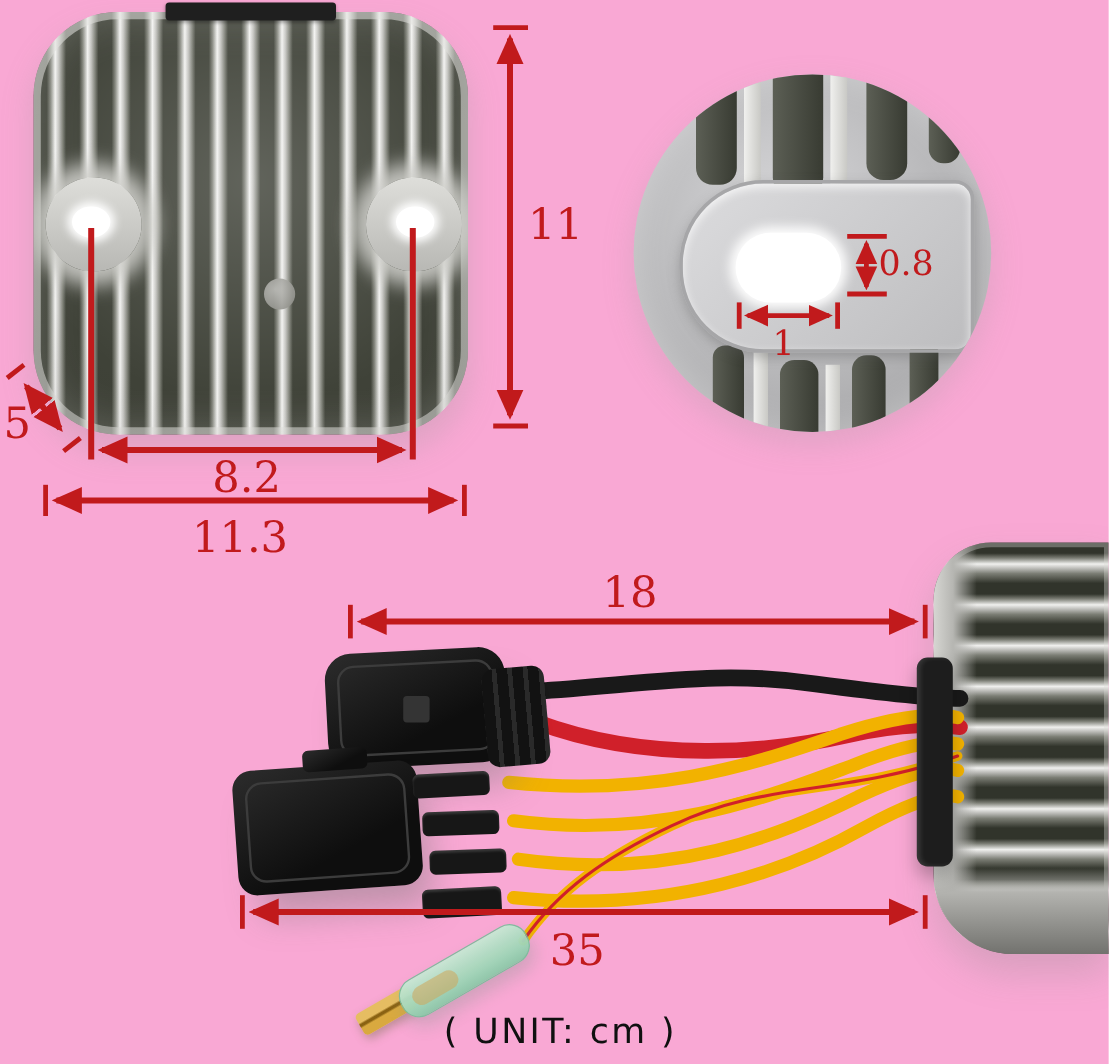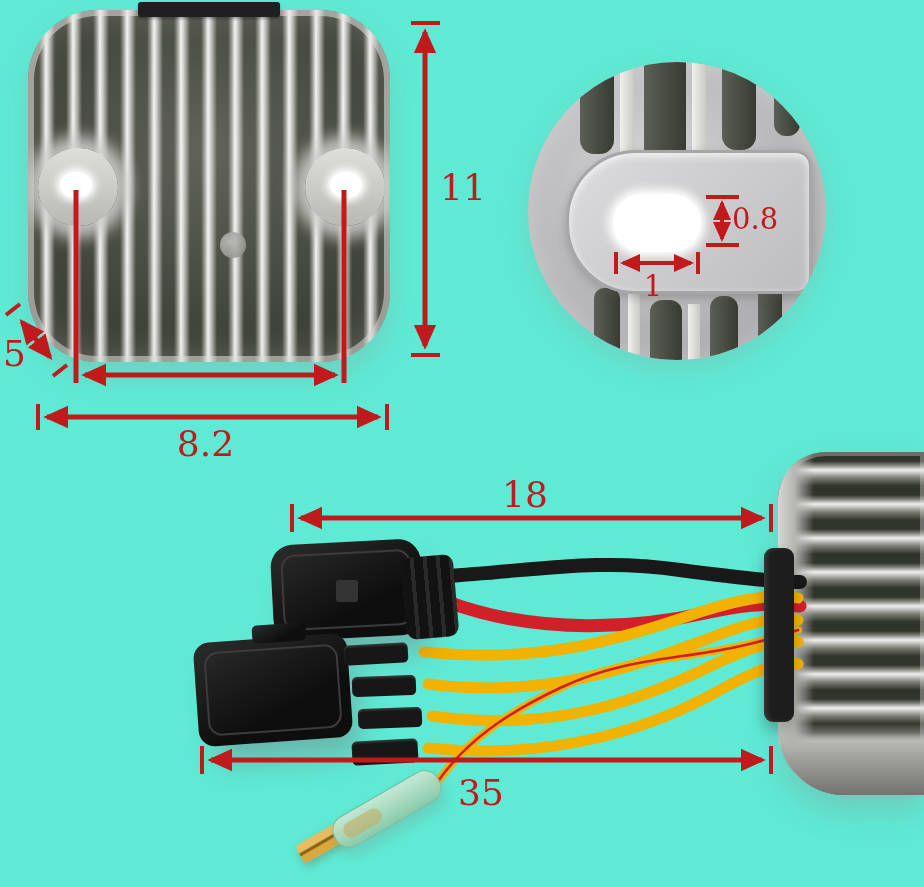--- a/index.html
+++ b/index.html
@@ -1,16 +1,16 @@
 <!DOCTYPE html>
 <html><head>
 <meta charset="utf-8">
 <style>
   html,body{margin:0;padding:0;background:#fff;}
-  .canvas{position:relative;width:924px;height:887px;background:#5eead4;overflow:hidden;
+  .canvas{position:relative;width:924px;height:887px;background:#f9a8d4;overflow:hidden;
           font-family:"DejaVu Sans", sans-serif;}
   
   .dim{position:absolute;color:#c11a1c;font-family:"DejaVu Serif", serif;font-size:36px;
        line-height:1;text-align:center;}
   .dim.small{font-size:29px;}
   .unit{position:absolute;color:#101010;font-family:"DejaVu Sans", sans-serif;
         font-size:29px;letter-spacing:2px;}
   
   .device-top{position:absolute;left:28px;top:10px;width:362px;height:352px;
     border-radius:70px;overflow:hidden;
@@ -186,21 +186,23 @@
       <line x1="292" y1="504" x2="292" y2="532" stroke-width="4"></line>
       <line x1="771" y1="504" x2="771" y2="532" stroke-width="4"></line>
 
       <line x1="211" y1="760" x2="762" y2="760" stroke-width="5" marker-start="url(#arr)" marker-end="url(#arr)"></line>
       <line x1="202" y1="746" x2="202" y2="774" stroke-width="4"></line>
       <line x1="771" y1="746" x2="771" y2="774" stroke-width="4"></line>
     </g>
   </svg>
 
   <div class="dim z6" style="left:440px;top:170px;">11</div>
-  <div class="dim z6" style="left:158px;top:381px;width:95px;margin-top:45px;">8.2</div>
+  <div class="dim z6" style="left:158px;top:381px;width:95px;">8.2</div>
+  <div class="dim z6" style="left:145px;top:431px;width:110px;">11.3</div>
   <div class="dim z6" style="left:3px;top:336px;">5</div>
   <div class="dim small z6" style="left:732px;top:205px;">0.8</div>
   <div class="dim small z6" style="left:640px;top:272px;width:26px;">1</div>
   <div class="dim z6" style="left:490px;top:477px;width:70px;">18</div>
   <div class="dim z6" style="left:446px;top:775px;width:70px;">35</div>
 
+  <div class="unit z6" style="left:322px;top:842px;width:290px;text-align:center;">( UNIT: cm )</div>
 
 </div>
 
 </body></html>

